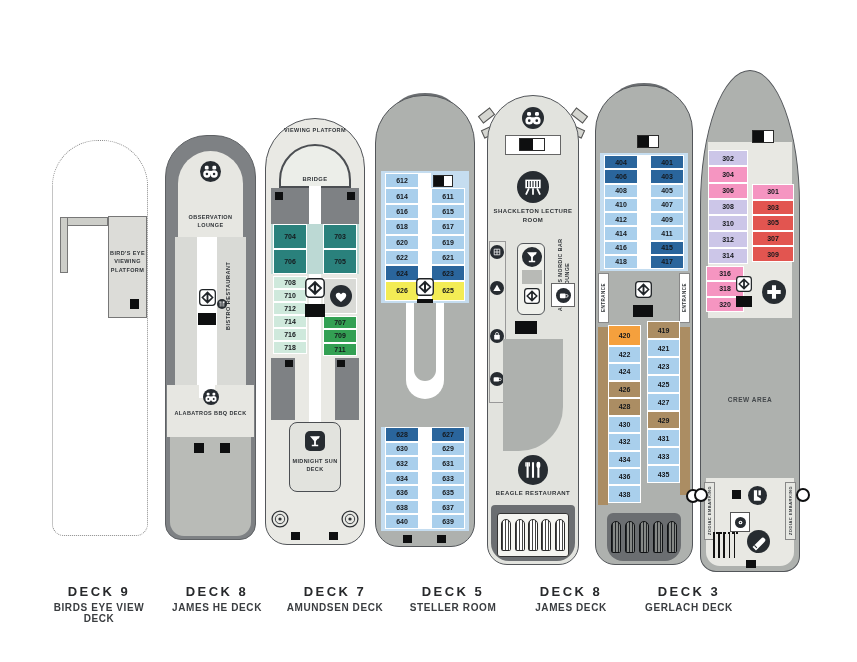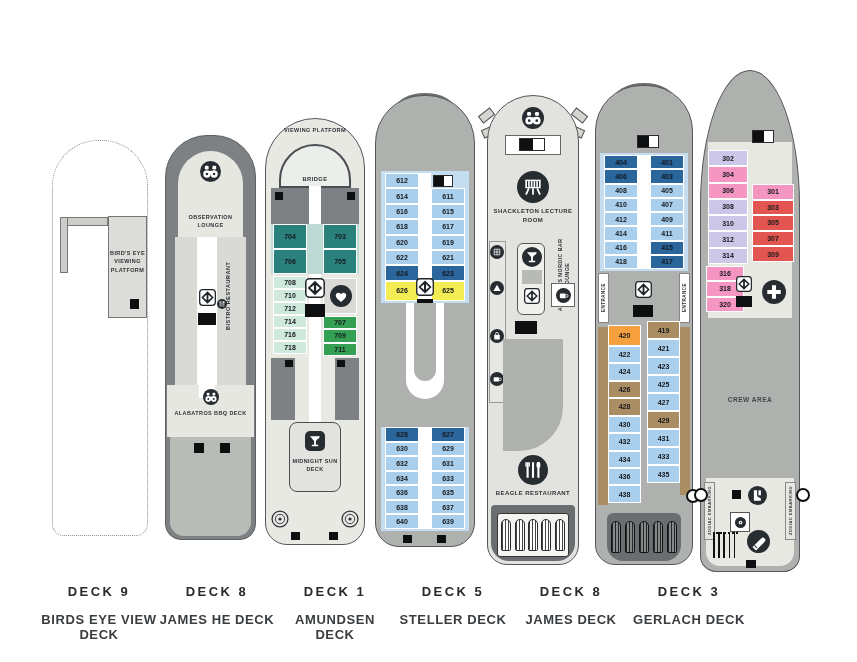--- a/index.html
+++ b/index.html
@@ -30,21 +30,21 @@
   .pink{background:var(--pink,#f595c1);}
   .red{background:var(--red,#e25550);}
   .blank{visibility:hidden;}
   .boat{width:10px;height:32px;border:1px solid #2a2a2a;border-radius:6px 6px 2px 2px;background-color:#fff;background-image:repeating-linear-gradient(90deg,#444 0 1px,transparent 1px 3.2px);box-sizing:border-box;}
   .boat.dark{background-color:#858886;border-color:#101214;background-image:repeating-linear-gradient(90deg,#24272a 0 1px,transparent 1px 3.2px);}
   .bootrack{position:absolute;background-image:repeating-linear-gradient(90deg,#111 0 1.6px,transparent 1.6px 5.2px);border-top:2px dotted #111;}
   .odoor{position:absolute;border:2.2px solid #0e0f10;border-radius:50%;background:#fff;}
   .dlabels{position:absolute;left:40px;top:584px;width:766px;display:flex;}
   .dlabel{width:118px;text-align:center;color:#27292b;}
   .dnum{font-size:13px;font-weight:bold;letter-spacing:2.5px;}
-  .dname{font-size:13px;font-weight:bold;letter-spacing:.6px;margin-top:13px;color:#3a3d40;}
+  .dname{font-size:10px;font-weight:bold;letter-spacing:.6px;margin-top:3px;color:#3a3d40;}
 </style>
 </head>
 <body>
 
 <svg width="0" height="0" style="position:absolute">
   <defs>
     <symbol id="s-binoc" viewBox="0 0 20 20">
       <rect x="4.6" y="4.6" width="3.6" height="3.4" rx="1.2" fill="#fff"></rect>
       <rect x="11.8" y="4.6" width="3.6" height="3.4" rx="1.2" fill="#fff"></rect>
       <circle cx="6.6" cy="12.4" r="3.5" fill="#fff"></circle>
@@ -524,26 +524,26 @@
   <div class="dlabels">
       <div class="dlabel">
       <div class="dnum">DECK  9</div>
       <div class="dname">BIRDS EYE VIEW DECK</div>
     </div>
       <div class="dlabel">
       <div class="dnum">DECK  8</div>
       <div class="dname">JAMES HE DECK</div>
     </div>
       <div class="dlabel">
-      <div class="dnum">DECK  1</div>
+      <div class="dnum">DECK  7</div>
       <div class="dname">AMUNDSEN DECK</div>
     </div>
       <div class="dlabel">
       <div class="dnum">DECK  5</div>
-      <div class="dname">STELLER DECK</div>
+      <div class="dname">STELLER ROOM</div>
     </div>
       <div class="dlabel">
       <div class="dnum">DECK  8</div>
       <div class="dname">JAMES DECK</div>
     </div>
       <div class="dlabel">
       <div class="dnum">DECK  3</div>
       <div class="dname">GERLACH DECK</div>
     </div>
     </div>

